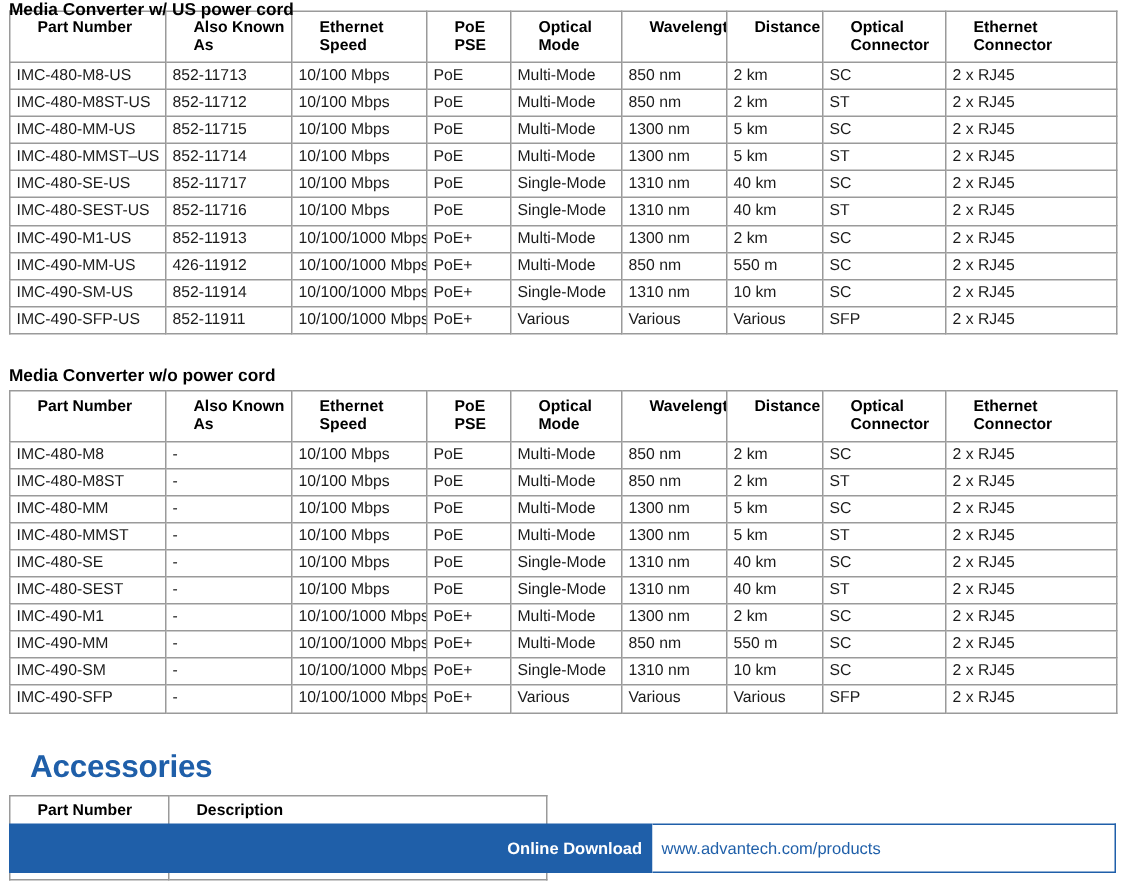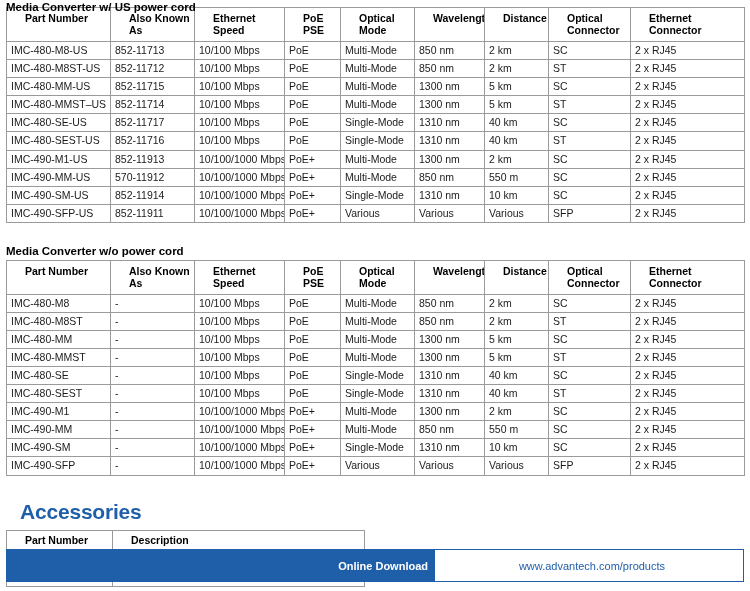--- a/index.html
+++ b/index.html
@@ -118,21 +118,20 @@
   }
   .bottom-bar .bar-right {
     flex: 1 1 auto;
     background: #ffffff;
     border: 1px solid #1f5fa9;
     border-left: none;
     box-sizing: border-box;
     display: flex;
     align-items: center;
     padding-left: 6px;
-    justify-content: center;
   }
   .bottom-bar .bar-right span {
     color: #1f5fa9;
     font-size: 11px;
   }
 
   
   .block-gap-1 { height: 18px; }
   .block-gap-2 { height: 24px; }
 </style>
@@ -242,21 +241,21 @@
           <td>10/100/1000 Mbps</td>
           <td>PoE+</td>
           <td>Multi-Mode</td>
           <td>1300 nm</td>
           <td>2 km</td>
           <td>SC</td>
           <td>2 x RJ45</td>
         </tr>
         <tr>
           <td>IMC-490-MM-US</td>
-          <td>570-11912</td>
+          <td>426-11912</td>
           <td>10/100/1000 Mbps</td>
           <td>PoE+</td>
           <td>Multi-Mode</td>
           <td>850 nm</td>
           <td>550 m</td>
           <td>SC</td>
           <td>2 x RJ45</td>
         </tr>
         <tr>
           <td>IMC-490-SM-US</td>

